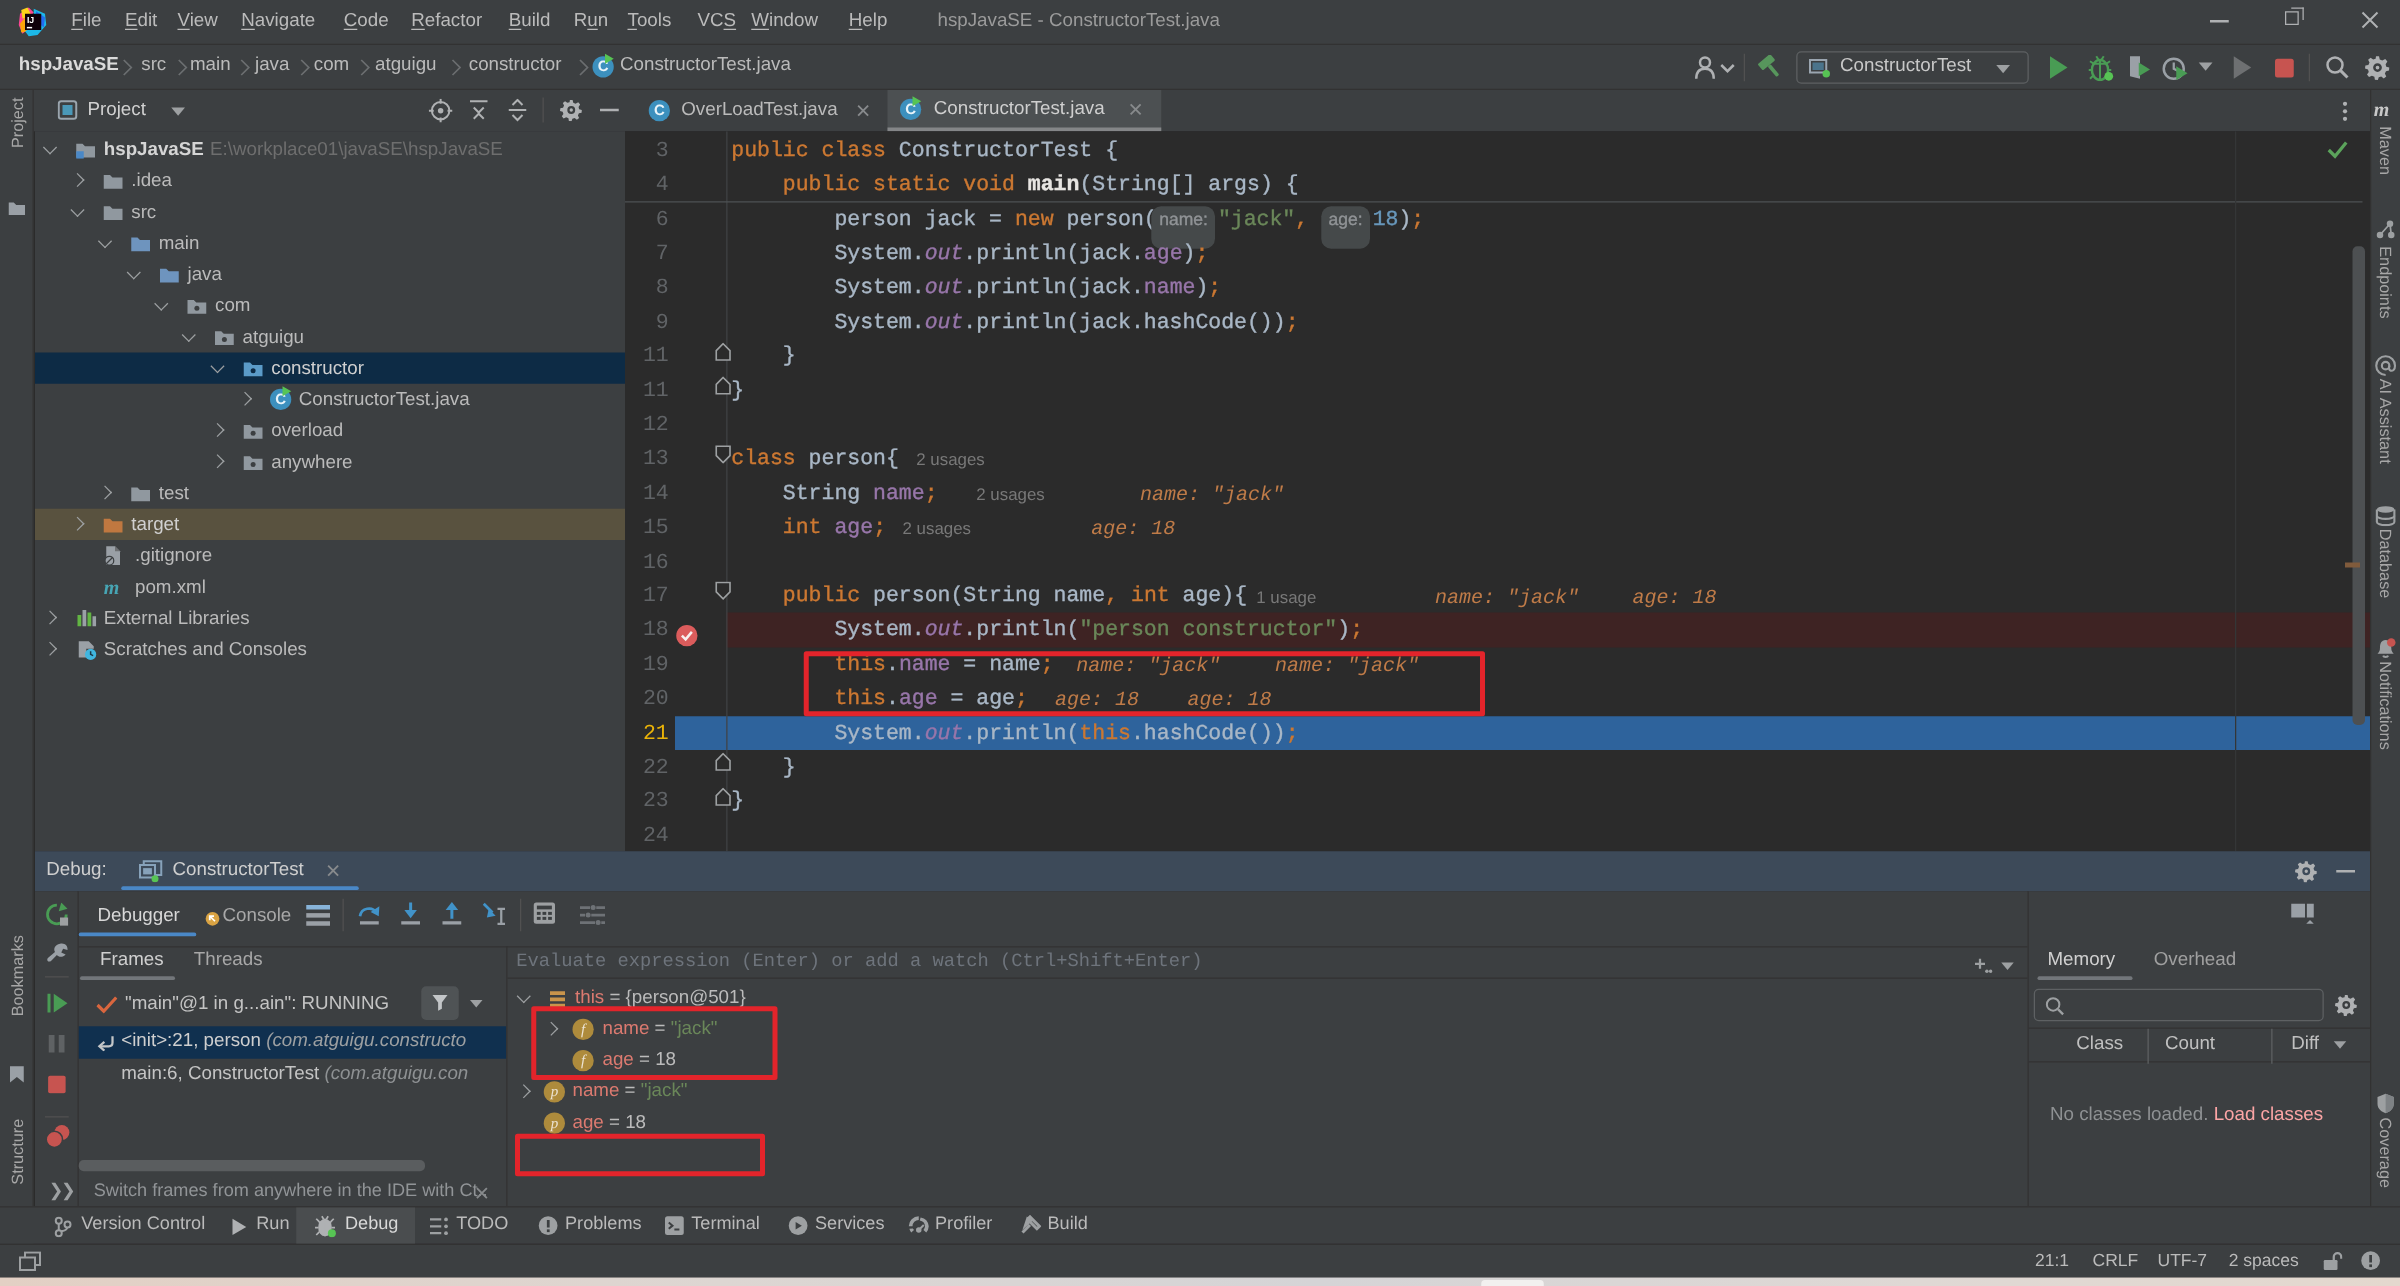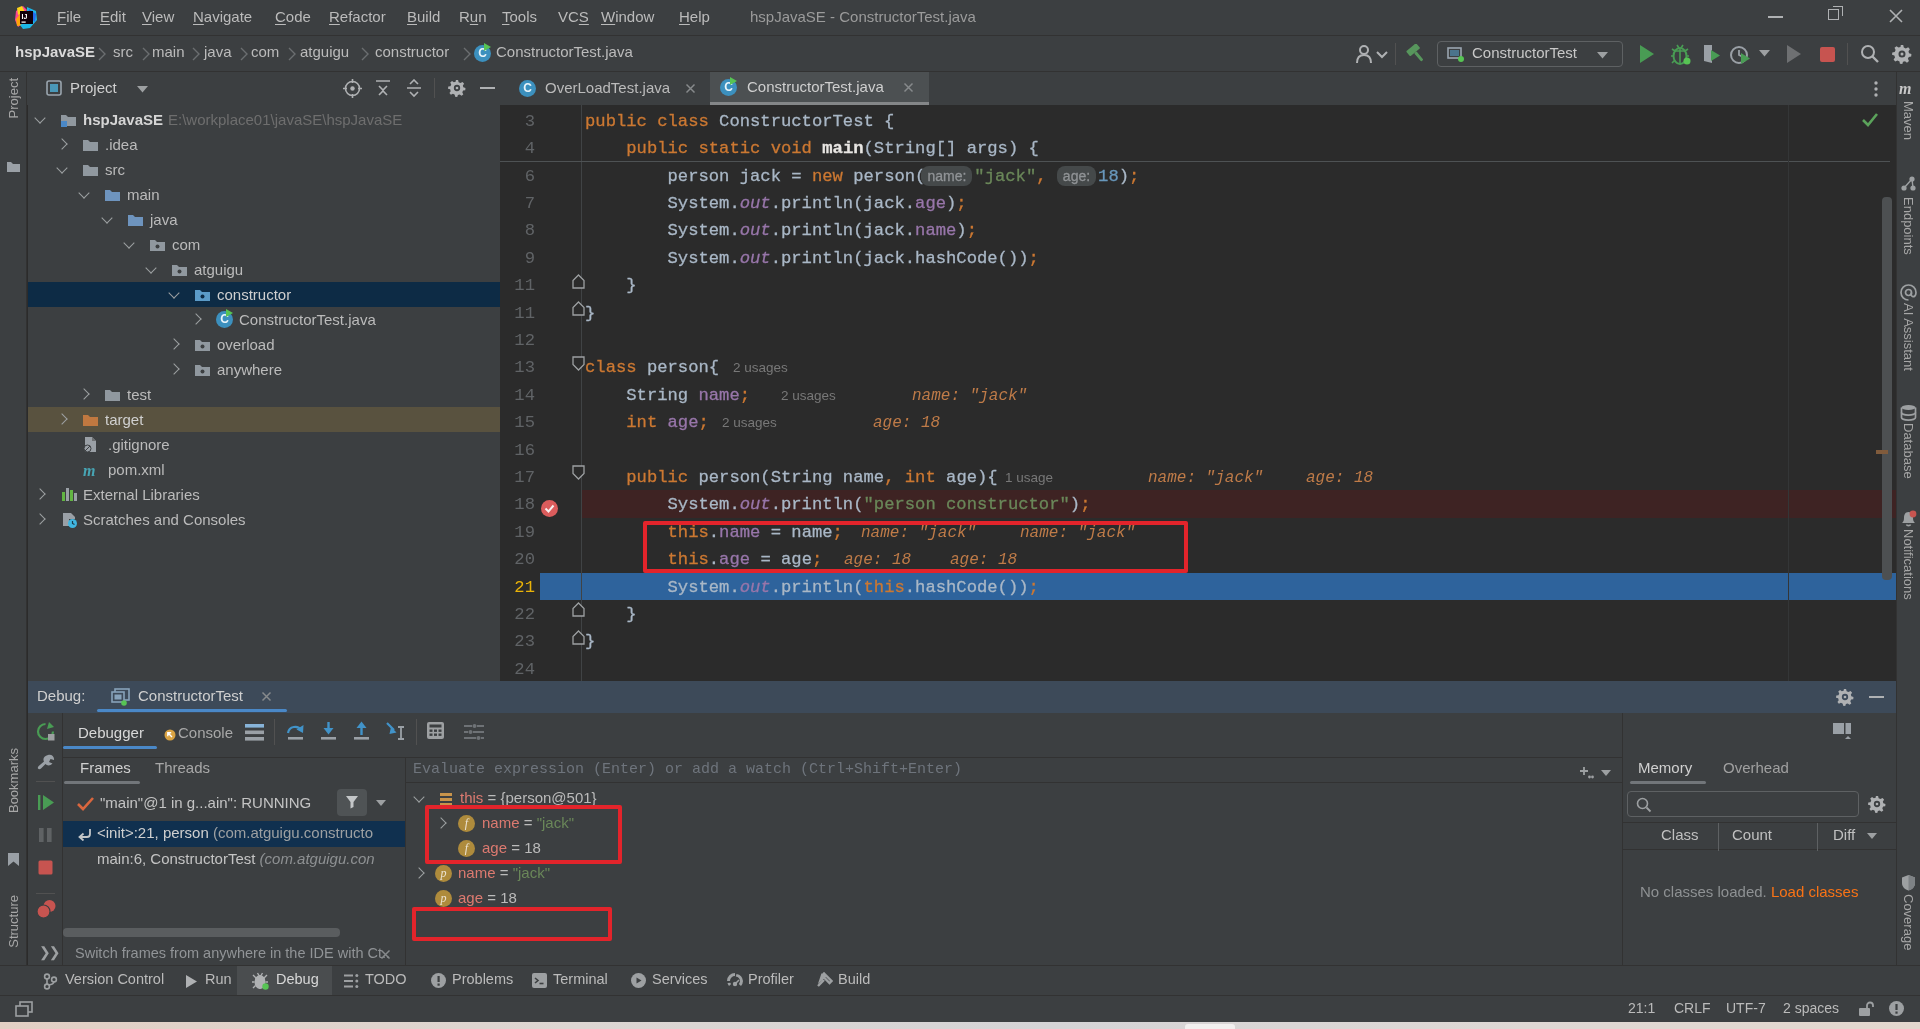--- a/index.html
+++ b/index.html
@@ -22,21 +22,21 @@
 .trow .t{position:absolute;top:0;color:#BBBBBB;font-size:15px}
 
 #editor{left:500px;top:105px;width:1396px;height:576px;background:#2B2B2B;overflow:hidden}
 .gn{position:absolute;width:35px;text-align:right;color:#606366;font-family:"Liberation Mono",monospace;font-size:17.2px;line-height:30.4px;height:27.4px}
 .cl{position:absolute;left:85px;height:27.4px;line-height:30.4px;font-family:"Liberation Mono",monospace;font-size:17.2px;color:#A9B7C6;white-space:pre;-webkit-text-stroke:0.3px}
 .k{color:#CC7832}
 .fld{color:#9876AA}
 .out{color:#9876AA;font-style:italic}
 .str{color:#6A8759}
 .num{color:#6897BB}
-.chip{display:inline-block;background:#45494A;color:#909396;font-family:"Liberation Sans",sans-serif;font-size:14px;border-radius:8px;padding:0 6px;height:20px;line-height:20px;vertical-align:0px}
+.chip{display:inline-block;background:#45494A;color:#909396;font-family:"Liberation Sans",sans-serif;font-size:14px;border-radius:8px;padding:0 6px;height:34px;line-height:20px;vertical-align:0px}
 .usg{position:absolute;color:#787878;font-family:"Liberation Sans",sans-serif;font-size:13.5px;line-height:30.4px;height:27.4px}
 .dbg{position:absolute;color:#BF7B48;font-family:"Liberation Mono",monospace;font-style:italic;font-size:16px;line-height:30.4px;height:27.4px}
 
 #dbghead{left:28px;top:681px;width:1868px;height:32px;background:#3D4A59}
 #dbgbody{left:28px;top:713px;width:1868px;height:252px;background:#3C3F41}
 
 #btnrow{left:0;top:965px;width:1920px;height:30px;background:#3C3F41;border-top:1px solid #323232}
 #status{left:0;top:995px;width:1920px;height:27px;background:#3C3F41;border-top:1px solid #323232}
 #taskbar{left:0;top:1022px;width:1920px;height:7px;background:linear-gradient(90deg,#E3D0C4,#DDD6D2 30%,#D5D4D6 55%,#DFD8D4 80%,#E4D8CE)}
 .redrect{position:absolute;border:4px solid #E3242B;border-radius:2px}
@@ -589,21 +589,21 @@
 </div>
 <svg class="abs" style="left:347px;top:86px" width="13" height="9">
         <path d="M1 1 L6 7 L11 1 Z" fill="#9DA0A2"></path>
       </svg>
 
 <div class="abs" style="left:35px;top:108px;width:342px;height:26px;background:#10304F">
  <svg class="abs" style="left:14px;top:5px" width="16" height="15">
           <path d="M13 3 L13 8 C13 10 11.5 11 10 11 L3 11" fill="none" stroke="#C3C6C8" stroke-width="1.8"></path>
           <path d="M6.5 7.5 L2.5 11 L6.5 14.5" fill="none" stroke="#C3C6C8" stroke-width="1.8"></path>
         </svg>
- <span class="abs ui" style="left:34px;top:3px;color:#CFCFCF">&lt;init&gt;:21, person <span style="color:#9DA0A2;">(com.atguigu.constructo</span></span>
+ <span class="abs ui" style="left:34px;top:3px;color:#CFCFCF">&lt;init&gt;:21, person <span style="color:#9DA0A2;font-style:italic">(com.atguigu.constructo</span></span>
 </div>
 <div class="abs" style="left:35px;top:134px;width:342px;height:26px;overflow:hidden">
  <span class="abs ui" style="left:34px;top:3px;color:#C4C4C4">main:6, ConstructorTest <span style="color:#8E9193;font-style:italic">(com.atguigu.con</span></span>
 </div>
 <div class="abs" style="left:35px;top:215px;width:277px;height:9px;background:#5A5D5F;border-radius:4px"></div>
 <span class="abs ui" style="left:47px;top:232px;color:#919497;font-size:14.5px">Switch frames from anywhere in the IDE with Ct..</span>
 <svg class="abs" style="left:352px;top:236px" width="11" height="11">
         <path d="M1.5 1.5 L9.5 9.5 M9.5 1.5 L1.5 9.5" stroke="#878A8C" stroke-width="1.5"></path>
       </svg>
 
@@ -666,21 +666,21 @@
 <div class="abs" style="left:1595px;top:109px;width:273px;height:28px;border-bottom:1px solid #323232;border-top:1px solid #323232">
  <span class="abs ui" style="left:38px;top:3px;color:#C0C0C0">Class</span>
  <div class="abs" style="left:95px;top:0;width:1px;height:28px;background:#5E6163"></div>
  <span class="abs ui" style="left:109px;top:3px;color:#C0C0C0">Count</span>
  <div class="abs" style="left:194px;top:0;width:1px;height:28px;background:#5E6163"></div>
  <span class="abs ui" style="left:210px;top:3px;color:#C0C0C0">Diff</span>
  <svg class="abs" style="left:243px;top:9px" width="13" height="9">
           <path d="M1 1 L6 7 L11 1 Z" fill="#9DA0A2"></path>
         </svg>
 </div>
-<span class="abs ui" style="left:1612px;top:170px;color:#8E9193">No classes loaded. <span style="color:#f97316">Load classes</span></span>
+<span class="abs ui" style="left:1612px;top:170px;color:#8E9193">No classes loaded. <span style="color:#fca5a5">Load classes</span></span>
 </div>
 <div class="abs" id="btnrow">
 <svg class="abs" style="left:43px;top:7px" width="15" height="17">
         <circle cx="4" cy="3.5" r="2.4" fill="none" stroke="#9DA0A2" stroke-width="1.6"></circle>
         <circle cx="11" cy="6.5" r="2.4" fill="none" stroke="#9DA0A2" stroke-width="1.6"></circle>
         <circle cx="4" cy="13.5" r="2.4" fill="none" stroke="#9DA0A2" stroke-width="1.6"></circle>
         <path d="M4 6 L4 11 M10.8 9 C10.5 11.5 8 11.5 6 12" fill="none" stroke="#9DA0A2" stroke-width="1.6"></path>
       </svg>
 <span class="abs ui" style="left:65px;top:5px;font-size:14.5px">Version Control</span>
 <svg class="abs" style="left:184px;top:8px" width="15" height="15">

